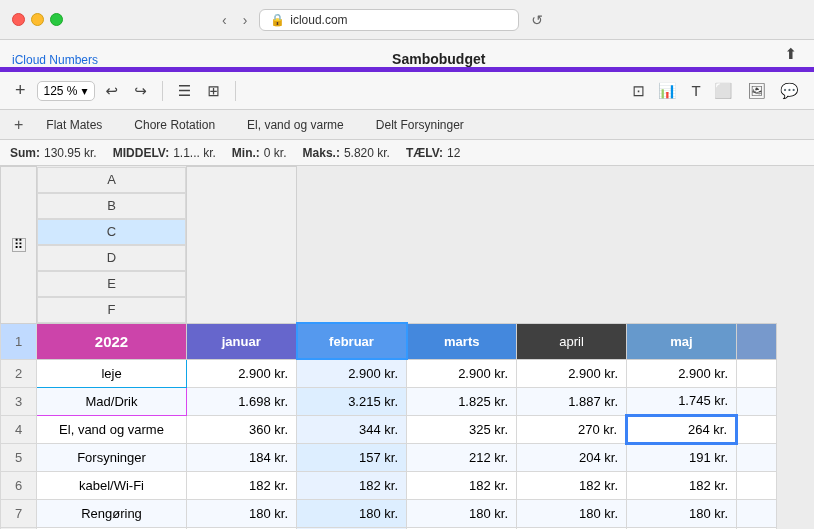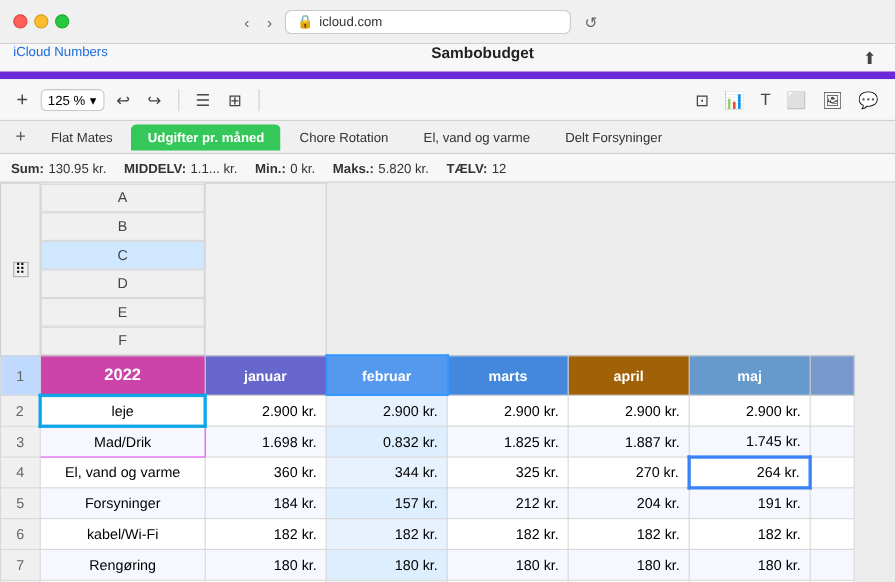--- a/index.html
+++ b/index.html
@@ -15,23 +15,23 @@
     .traffic-light { width: 13px; height: 13px; border-radius: 50%; }
     .tl-red { background: #ff5f57; border: 1px solid #e0443e; }
     .tl-yellow { background: #febc2e; border: 1px solid #d4a017; }
     .tl-green { background: #28c840; border: 1px solid #1aab29; }
     .title-bar-center { display: flex; align-items: center; gap: 8px; }
     .window-btn { background: none; border: none; font-size: 14px; color: #666; cursor: pointer; padding: 2px 4px; }
     .url-bar { display: flex; align-items: center; background: white; border: 1px solid #c8c8c8; border-radius: 6px; padding: 3px 10px; width: 260px; font-size: 12px; color: #333; gap: 5px; }
 
     
     .app-bar {
-      display: flex; align-items: flex-start; justify-content: space-between;
+      display: flex; align-items: flex-end; justify-content: space-between;
       background: #f7f7f7; height: 32px; padding: 0 12px;
-      border-bottom: 7px solid #6d28d9;
+      border-bottom: 5px solid #6d28d9;
     }
     .app-title-left { color: #1a6adb; font-size: 12px; font-weight: 500; }
     .app-title-center { font-size: 14px; font-weight: 600; color: #222; }
     .app-bar-right { display: flex; align-items: center; gap: 8px; }
 
     
     .toolbar {
       display: flex; align-items: center; gap: 6px;
       background: #f7f7f7; height: 38px; padding: 0 10px;
       border-bottom: 1px solid #d0d0d0;
@@ -95,21 +95,21 @@
     .row-header-b1 {
       background: #6666cc; color: white; font-weight: 600; text-align: center;
     }
     .row-header-c1 {
       background: #5599ee; color: white; font-weight: 600; text-align: center;
     }
     .row-header-d1 {
       background: #4488dd; color: white; font-weight: 600; text-align: center;
     }
     .row-header-e1 {
-      background: #a16207; color: white; font-weight: 700; text-align: center;
+      background: #404040; color: white; font-weight: 400; text-align: center;
     }
     .row-header-f1 {
       background: #6699cc; color: white; font-weight: 600; text-align: center;
     }
     .col-c-highlight { background: #e8f2ff; }
     .col-c-highlight-z { background: #ddeeff; }
 
     .spreadsheet-wrapper {
       overflow: hidden;
     }
@@ -165,21 +165,20 @@
     <button class="toolbar-btn">T</button>
     <button class="toolbar-btn">⬜</button>
     <button class="toolbar-btn">🖼</button>
     <button class="toolbar-btn">💬</button>
   </div>
 </div>
 
 <div class="sheet-tabs">
   <button class="add-sheet-btn">+</button>
   <div class="sheet-tab">Flat Mates</div>
-  <div class="sheet-tab green-active">Udgifter pr. måned</div>
   <div class="sheet-tab">Chore Rotation</div>
   <div class="sheet-tab">El, vand og varme</div>
   <div class="sheet-tab">Delt Forsyninger</div>
 </div>
 
 <div class="formula-bar">
   <div class="formula-item">
     <span class="formula-label">Sum:</span>
     <span>130.95 kr.</span>
   </div>
@@ -236,34 +235,34 @@
         <td class="row-header-b1" style="height:36px; text-align:center; border:1px solid #d0d0d0;">januar</td>
         <td class="row-header-c1" style="height:36px; text-align:center; border:2px solid #3399ff;">februar</td>
         <td class="row-header-d1" style="height:36px; border:1px solid #d0d0d0;">marts</td>
         <td class="row-header-e1" style="height:36px; text-align:center; border:1px solid #d0d0d0;">april</td>
         <td class="row-header-f1" style="height:36px; text-align:center; border:1px solid #d0d0d0;">maj</td>
         <td style="background:#7799cc; border:1px solid #d0d0d0;"></td>
       </tr>
 
       <tr style="background:white;">
         <td class="row-num">2</td>
-        <td class="cell-a" style="border:3px solid #0ea5e9; height:28px;">leje</td>
+        <td class="cell-a" style="border:1px solid #0ea5e9; height:28px;">leje</td>
         <td class="cell-b" style="border:1px solid #d8d8d8;">2.900 kr.</td>
         <td class="cell-c col-c-highlight" style="border:1px solid #d8d8d8; text-align:right;">2.900 kr.</td>
         <td class="cell-d" style="border:1px solid #d8d8d8; text-align:right;">2.900 kr.</td>
         <td class="cell-e" style="border:1px solid #d8d8d8; text-align:right;">2.900 kr.</td>
         <td class="cell-f" style="border:1px solid #d8d8d8; text-align:right;">2.900 kr.</td>
         <td style="border:1px solid #d8d8d8;"></td>
       </tr>
 
       <tr style="background:#f5f9ff;">
         <td class="row-num">3</td>
         <td class="cell-a" style="border:1px solid #d946ef; height:28px;margin-left:35px;">Mad/Drik</td>
         <td class="cell-b" style="border:1px solid #d8d8d8; text-align:right;">1.698 kr.</td>
-        <td class="cell-c col-c-highlight-z" style="border:1px solid #d8d8d8; text-align:right;">0.832 kr.</td>
+        <td class="cell-c col-c-highlight-z" style="border:1px solid #d8d8d8; text-align:right;">3.215 kr.</td>
         <td class="cell-d" style="border:1px solid #d8d8d8; text-align:right;">1.825 kr.</td>
         <td class="cell-e" style="border:1px solid #d8d8d8; text-align:right;">1.887 kr.</td>
         <td class="cell-f" style="border:1px solid #d8d8d8; text-align:right;">1.745 kr.</td>
         <td style="background:#f5f9ff; border:1px solid #d8d8d8;"></td>
       </tr>
 
       <tr style="background:white;">
         <td class="row-num">4</td>
         <td class="cell-a" style="border:1px solid #d8d8d8; height:28px;">El, vand og varme</td>
         <td class="cell-b" style="border:1px solid #d8d8d8; text-align:right;">360 kr.</td>

